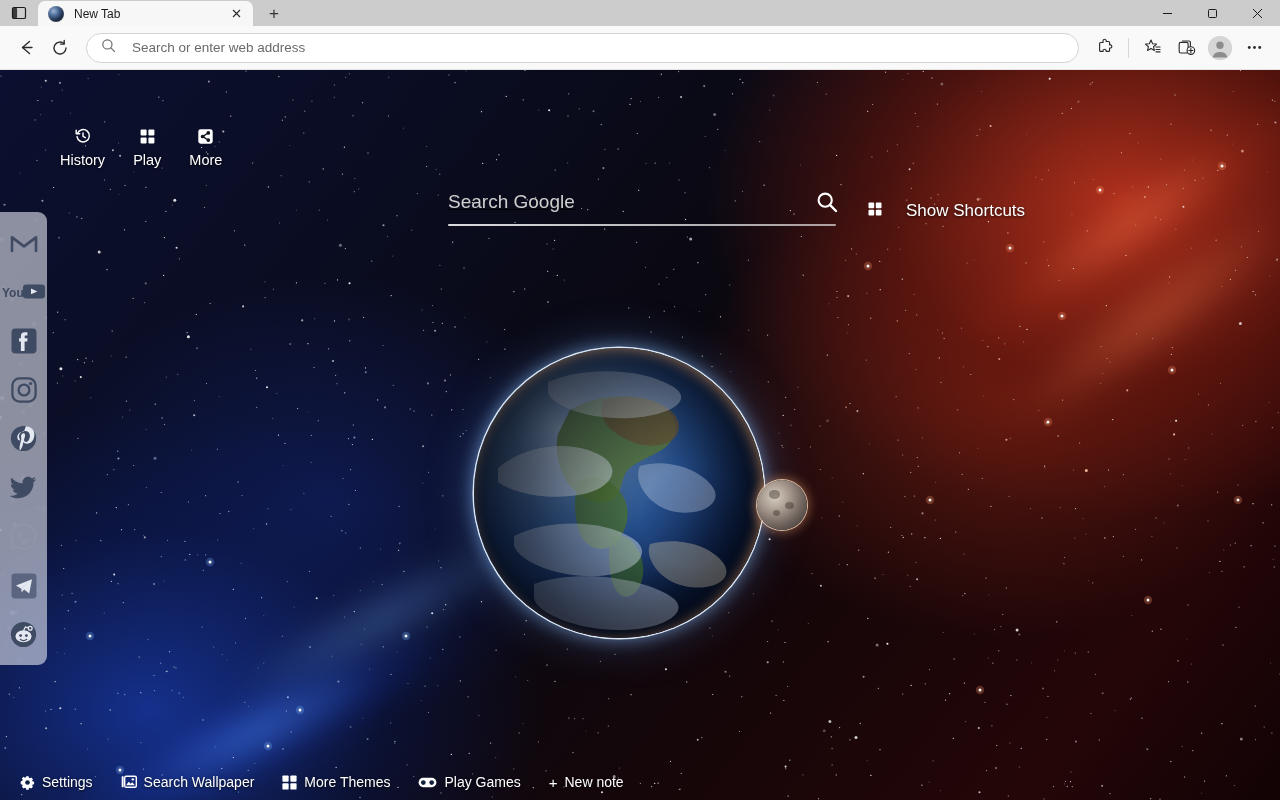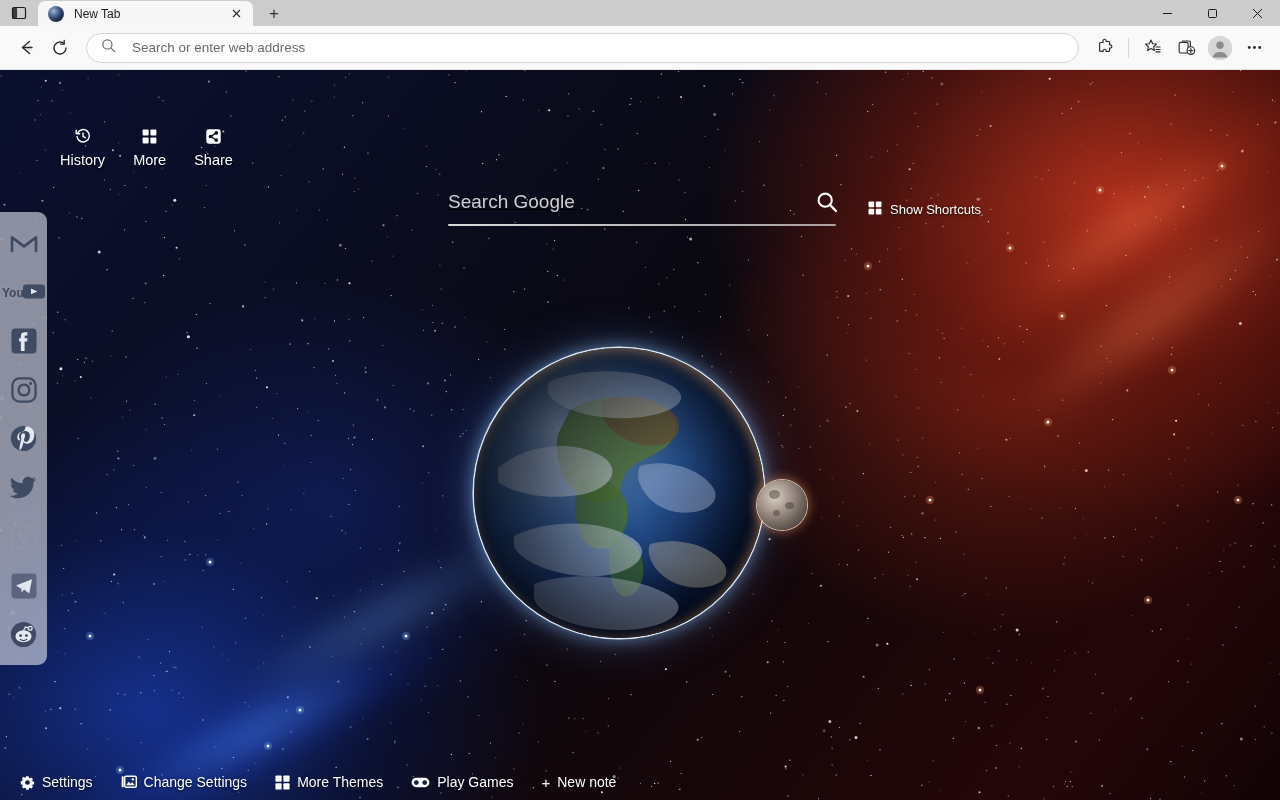--- a/index.html
+++ b/index.html
@@ -173,22 +173,22 @@
   .search-input::placeholder { color:#cfcfcf; opacity:1; }
   .search-go { cursor:pointer; padding-left:10px; display:flex; align-items:center; }
   .search-underline {
     height:1.5px; width:388px; margin-top:2px;
     background:linear-gradient(90deg, rgba(255,255,255,.85), rgba(255,255,255,.60));
     border-radius:1px;
   }
 
   
   .show-shortcuts {
-    position:absolute; left:868px; top:131px; display:flex; align-items:center; gap:8px;
-    color:#fff; font-size:13px; cursor:pointer; z-index:6;
+    position:absolute; left:868px; top:131px; display:flex; align-items:center; gap:24px;
+    color:#fff; font-size:17px; cursor:pointer; z-index:6;
     text-shadow:0 1px 3px rgba(0,0,0,.75);
   }
 
   
   .socialbar {
     position:absolute; left:0; top:142px; width:47px;
     background:rgba(226,230,240,.60);
     border-radius:0 9px 9px 0;
     padding:6px 0; display:flex; flex-direction:column; align-items:center;
     gap:0; z-index:7; backdrop-filter:blur(1px);
@@ -1473,34 +1473,34 @@
 
       <div class="topnav-item">
         <span>
           <svg width="15" height="15" viewBox="0 0 15 15">
             <rect x="0.6" y="0.6" width="6" height="6" rx="1" fill="#fff"></rect>
             <rect x="8.4" y="0.6" width="6" height="6" rx="1" fill="#fff"></rect>
             <rect x="0.6" y="8.4" width="6" height="6" rx="1" fill="#fff"></rect>
             <rect x="8.4" y="8.4" width="6" height="6" rx="1" fill="#fff"></rect>
           </svg>
         </span>
-        <span>More</span>
+        <span>Play</span>
       </div>
 
       <div class="topnav-item">
         <span>
           <svg width="15" height="15" viewBox="0 0 15 15">
             <rect x="0.3" y="0.3" width="14.4" height="14.4" rx="2.4" fill="#fff"></rect>
             <circle cx="10.3" cy="3.9" r="1.85" fill="#10131c"></circle>
             <circle cx="4.6" cy="7.5" r="1.85" fill="#10131c"></circle>
             <circle cx="10.3" cy="11.1" r="1.85" fill="#10131c"></circle>
             <path d="M6.1 6.6 L8.9 4.8 M6.1 8.4 L8.9 10.2" stroke="#10131c" stroke-width="1.25" stroke-linecap="round"></path>
           </svg>
         </span>
-        <span>Share</span>
+        <span>More</span>
       </div>
     </div>
 
     <div class="searchbox">
       <div class="searchrow">
         <input class="search-input" type="text" placeholder="Search Google" style="">
         <span class="search-go">
           <svg width="22" height="22" viewBox="0 0 22 22">
             <circle cx="9.2" cy="9.2" r="6.6" fill="none" stroke="#ffffff" stroke-width="2.1"></circle>
             <path d="M14.2 14.2 L20 20" stroke="#ffffff" stroke-width="2.4" stroke-linecap="round"></path>
@@ -1627,21 +1627,21 @@
 
       <div class="bottom-item">
         <span>
           <svg width="16" height="15" viewBox="0 0 17 16">
             <rect x="0.7" y="1.4" width="2.1" height="11.6" rx=".6" fill="#fff"></rect>
             <rect x="3.9" y="1.4" width="12.4" height="11.6" rx="1.5" fill="none" stroke="#fff" stroke-width="1.5"></rect>
             <path d="M5.4 11 L8.2 7.1 L10.2 9.4 L11.9 7.6 L14.8 11 Z" fill="#fff"></path>
             <circle cx="12.6" cy="4.6" r="1.25" fill="#fff"></circle>
           </svg>
         </span>
-        <span>Change Settings</span>
+        <span>Search Wallpaper</span>
       </div>
 
       <div class="bottom-item">
         <span>
           <svg width="15" height="15" viewBox="0 0 14 14">
             <rect x="0.4" y="0.4" width="5.8" height="5.8" rx=".8" fill="#fff"></rect>
             <rect x="7.8" y="0.4" width="5.8" height="5.8" rx=".8" fill="#fff"></rect>
             <rect x="0.4" y="7.8" width="5.8" height="5.8" rx=".8" fill="#fff"></rect>
             <rect x="7.8" y="7.8" width="5.8" height="5.8" rx=".8" fill="#fff"></rect>
           </svg>

